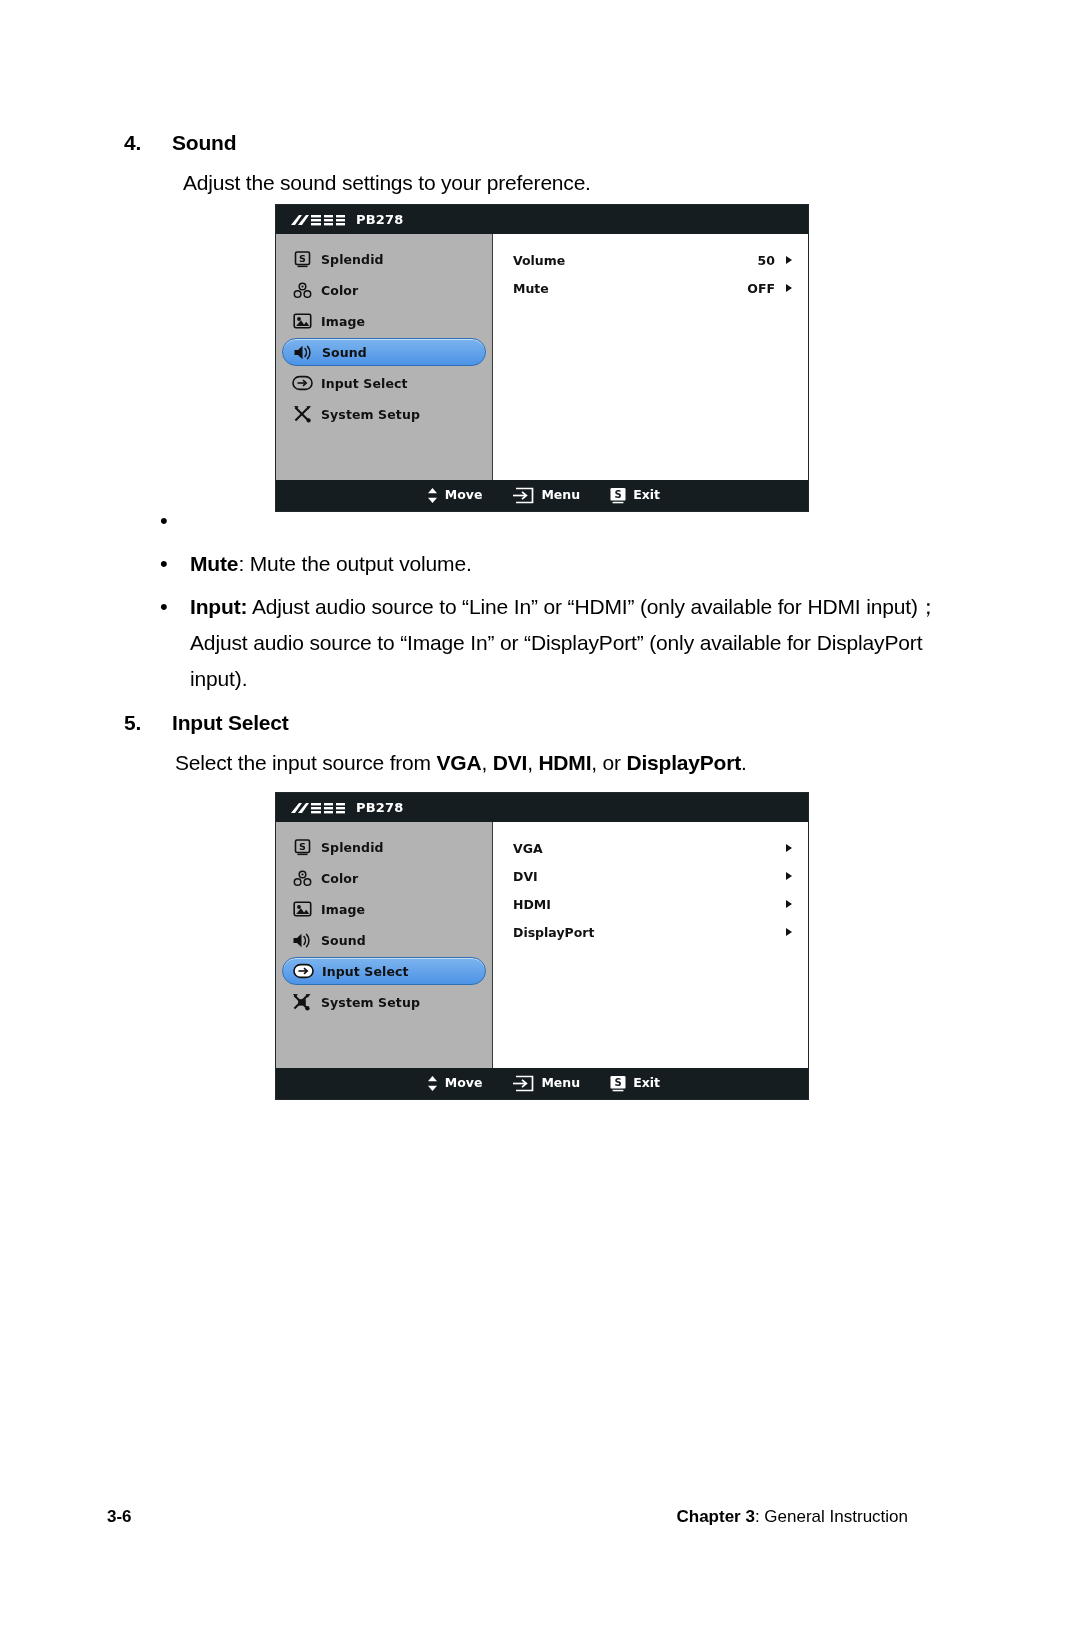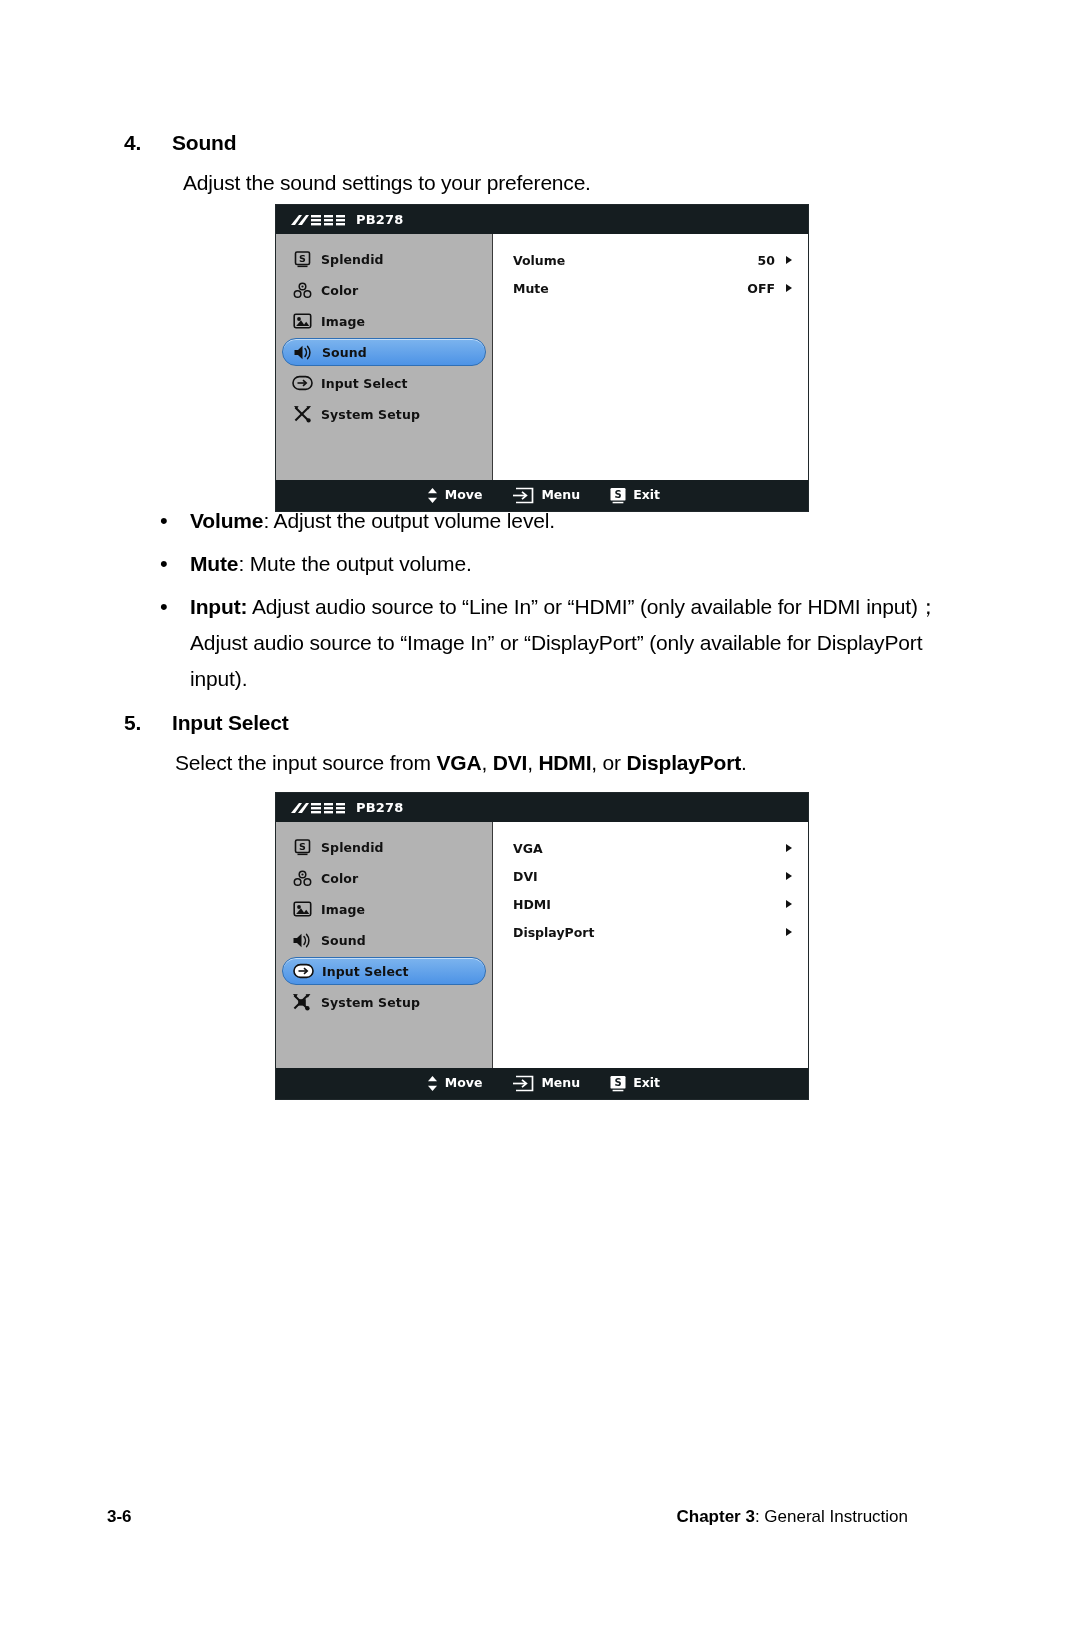--- a/index.html
+++ b/index.html
@@ -367,21 +367,20 @@
           </svg>
         <span class="flbl">Exit</span>
       </div>
     </div>
   </div>
 
   <div class="bullets">
 
     <div class="bullet-row">
       <span class="bullet-dot">•</span>
-      <span class="bullet-text"><b>Volume</b><span>: </span><span>Adjust the output volume level.</span></span>
     </div>
 
     <div class="bullet-row">
       <span class="bullet-dot">•</span>
       <span class="bullet-text"><b>Mute</b><span>: </span><span>Mute the output volume.</span></span>
     </div>
 
     <div class="bullet-row">
       <span class="bullet-dot">•</span>
       <span class="bullet-text"><b>Input:</b><span> </span><span>Adjust audio source to “Line In” or “HDMI”  (only available for HDMI input)；</span> <span>Adjust audio source to “Image In” or “DisplayPort” (only available for DisplayPort input).</span></span>

